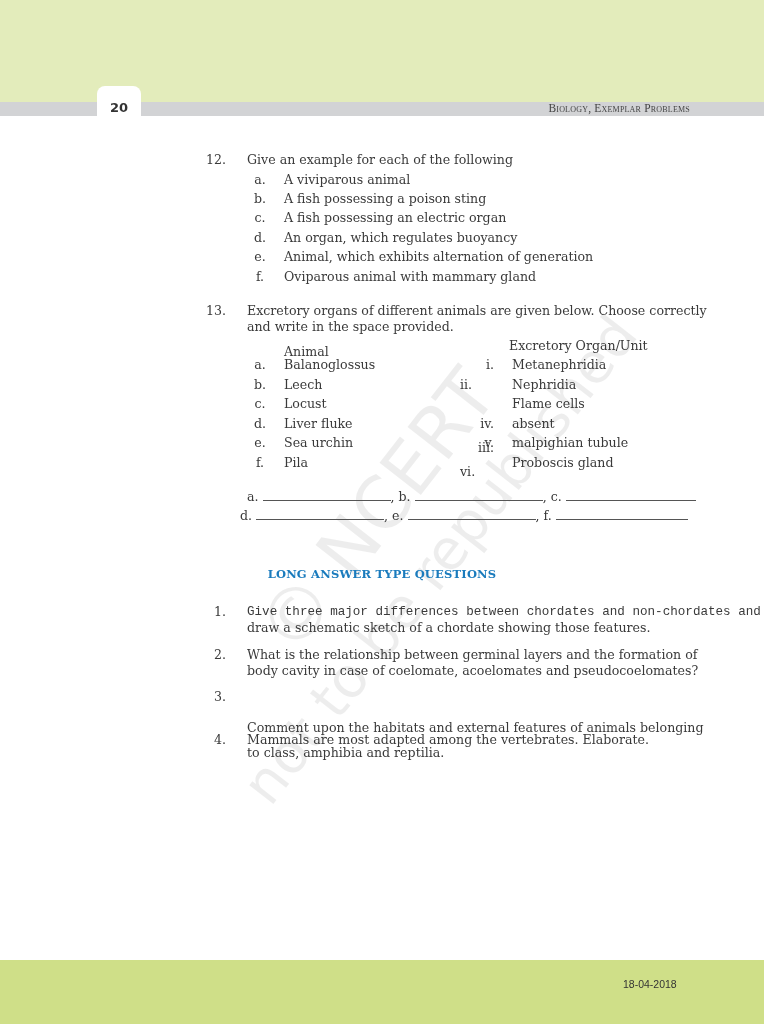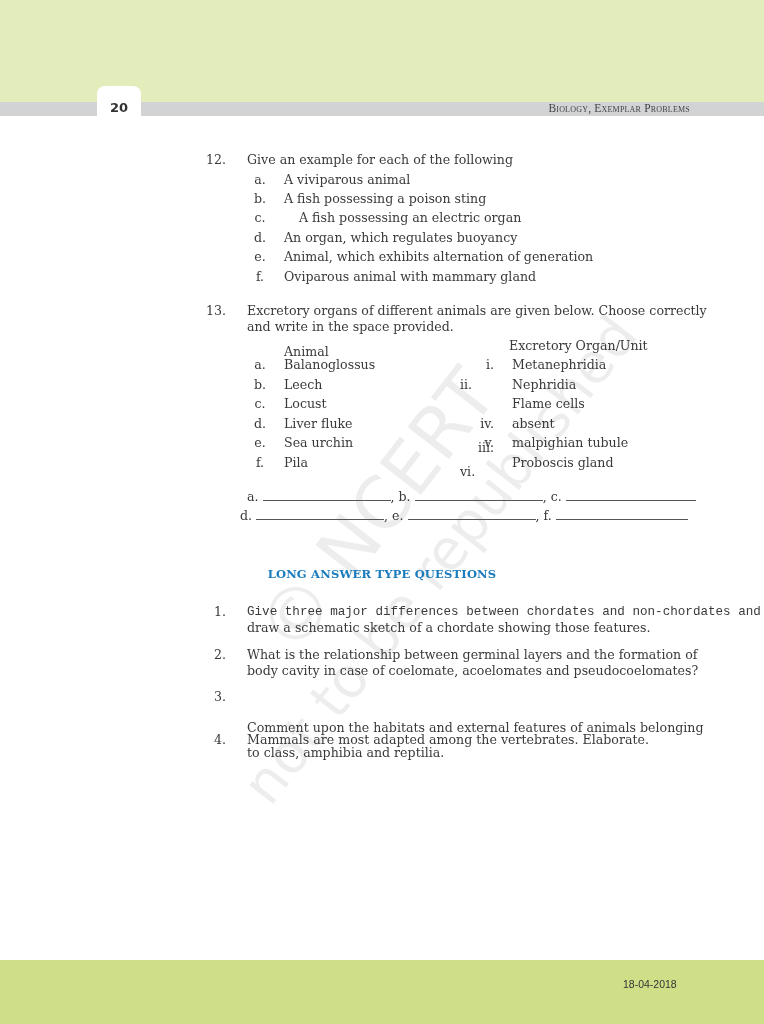--- a/index.html
+++ b/index.html
@@ -69,21 +69,21 @@
 </div>
 
 <div class="row" style="left:196px; top:152px; width:30px; text-align:right;">12.</div>
 <div class="row" style="left:247px; top:152px;">Give an example for each of the following</div>
 
 <div class="row" style="left:250px; top:172px; width:20px; text-align:center;">a.</div>
 <div class="row" style="left:284px; top:172px;">A viviparous animal</div>
 <div class="row" style="left:250px; top:191px; width:20px; text-align:center;">b.</div>
 <div class="row" style="left:284px; top:191px;">A fish possessing a poison sting</div>
 <div class="row" style="left:250px; top:210px; width:20px; text-align:center;">c.</div>
-<div class="row" style="left:284px; top:210px;margin-left:15px;">A fish possessing an electric organ</div>
+<div class="row" style="left:284px; top:210px;">A fish possessing an electric organ</div>
 <div class="row" style="left:250px; top:230px; width:20px; text-align:center;">d.</div>
 <div class="row" style="left:284px; top:230px;">An organ, which regulates buoyancy</div>
 <div class="row" style="left:250px; top:249px; width:20px; text-align:center;">e.</div>
 <div class="row" style="left:284px; top:249px;">Animal, which exhibits alternation of generation</div>
 <div class="row" style="left:250px; top:269px; width:20px; text-align:center;">f.</div>
 <div class="row" style="left:284px; top:269px;">Oviparous animal with mammary gland</div>
 
 <div class="row" style="left:196px; top:303px; width:30px; text-align:right;">13.</div>
 <div class="row" style="left:247px; top:303px;">Excretory organs of different animals are given below. Choose correctly</div>
 <div class="row" style="left:247px; top:319px;">and write in the space provided.</div>

